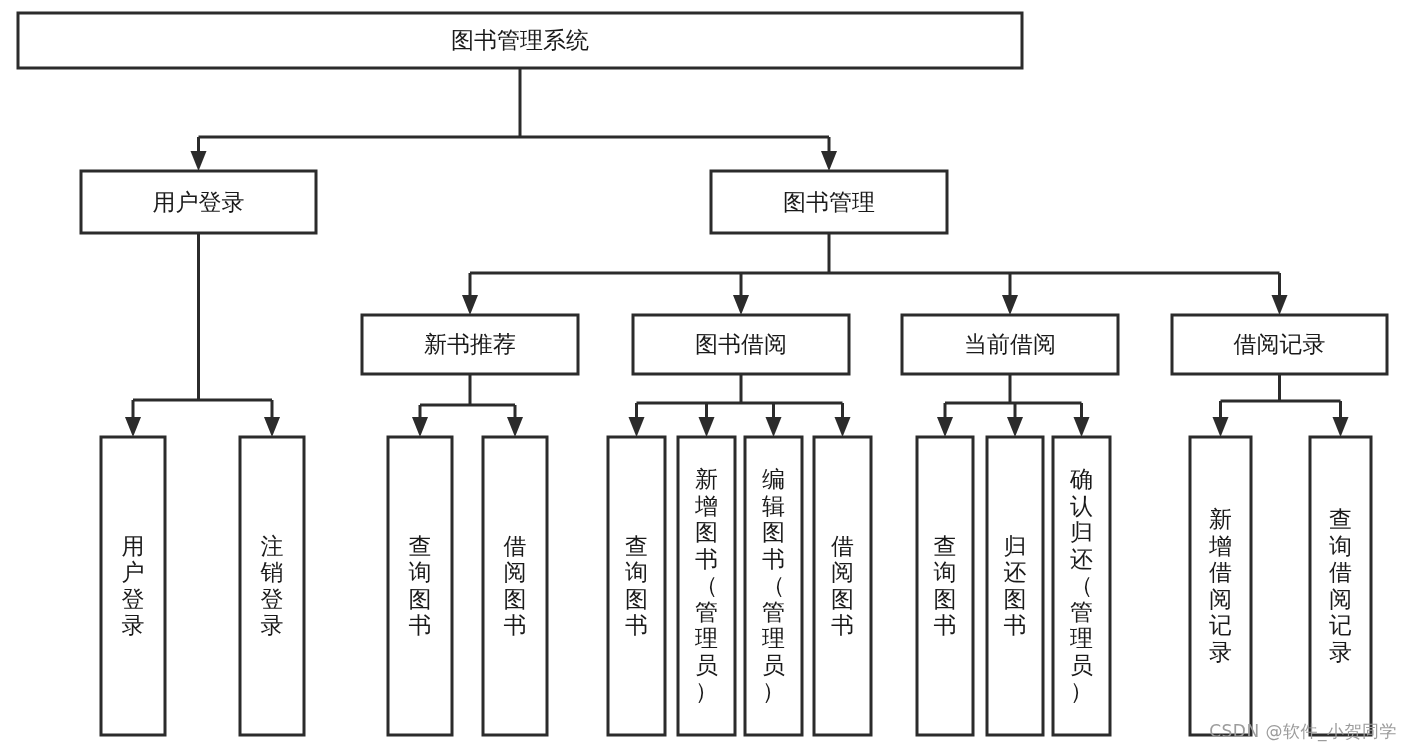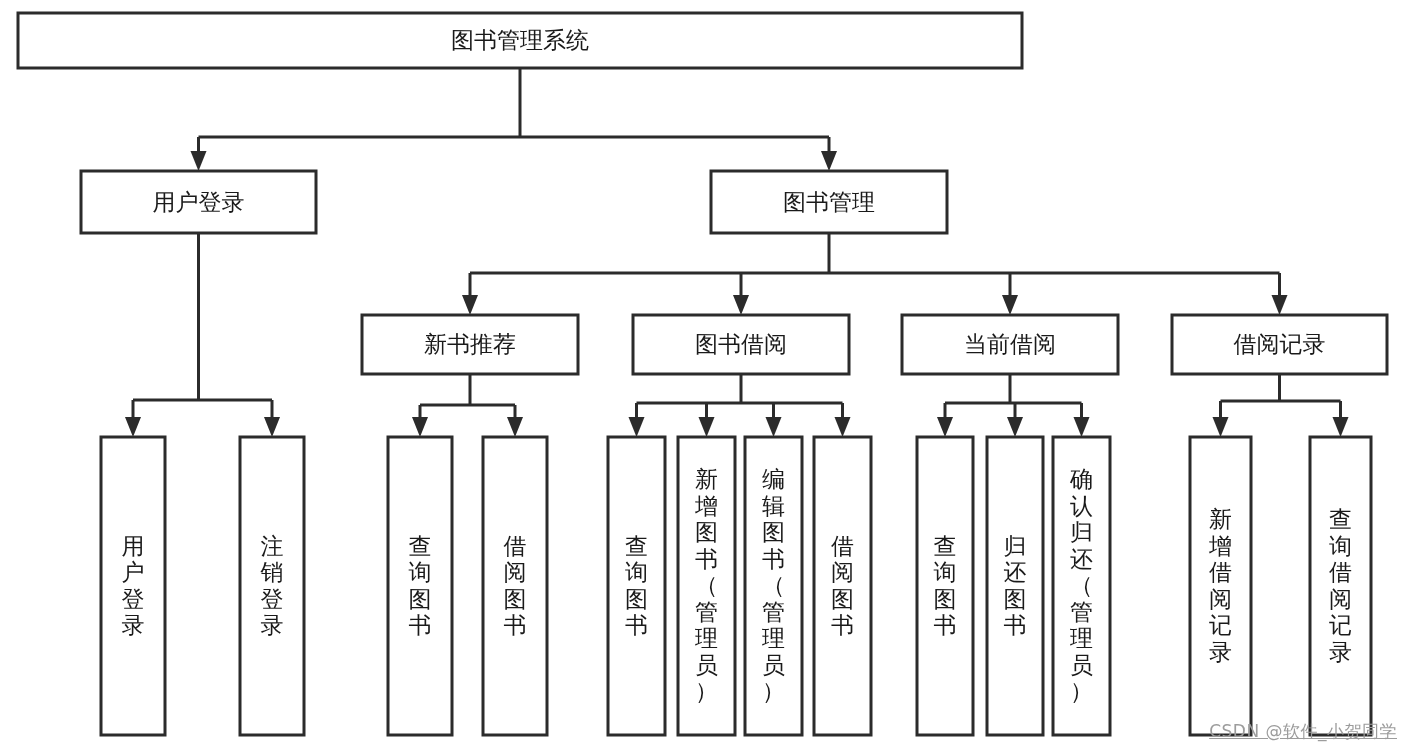--- a/index.html
+++ b/index.html
@@ -59,21 +59,20 @@
   .watermark {
     position: absolute;
     right: 8px;
     bottom: 4px;
     font-family: "DejaVu Sans", "Liberation Sans", sans-serif;
     font-size: 17px;
     color: #9c9c9c;
     white-space: nowrap;
     letter-spacing: 0.5px;
     user-select: none;
-    text-decoration: underline;
   }
 </style>
 </head>
 <body>
 
 <div id="diagram-root">
   <svg class="diagram-canvas" id="diagram-canvas" viewBox="0 0 1405 747" xmlns="http://www.w3.org/2000/svg">
       <g>
         <path d="M 520 68 L 520 137" class="connector"></path>
         <path d="M 198.5 137 L 829 137" class="connector"></path>

